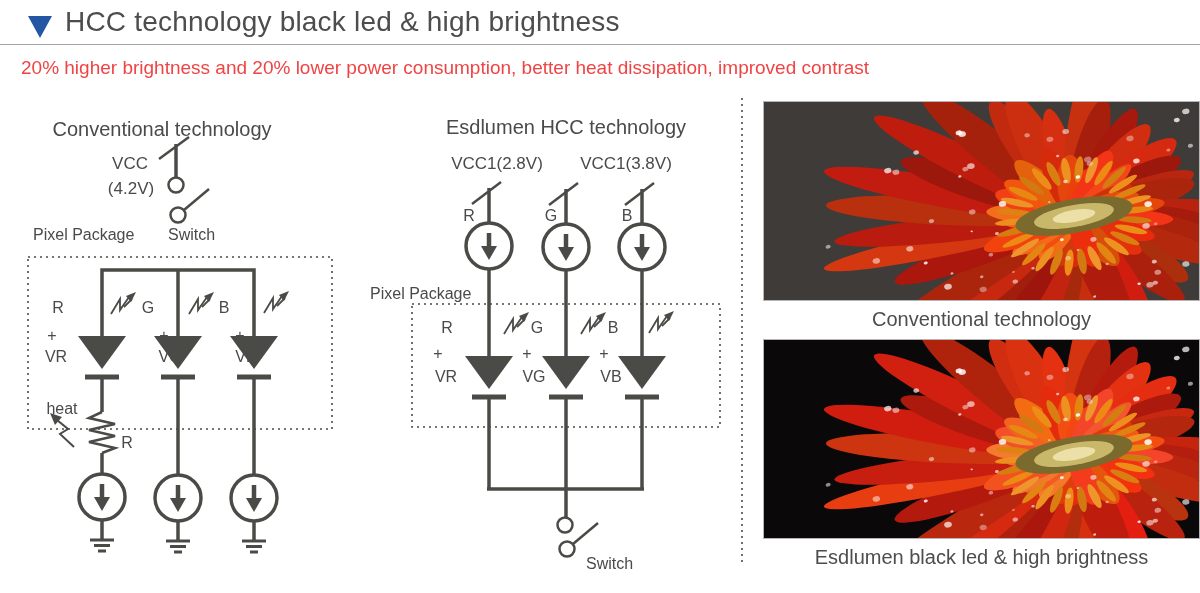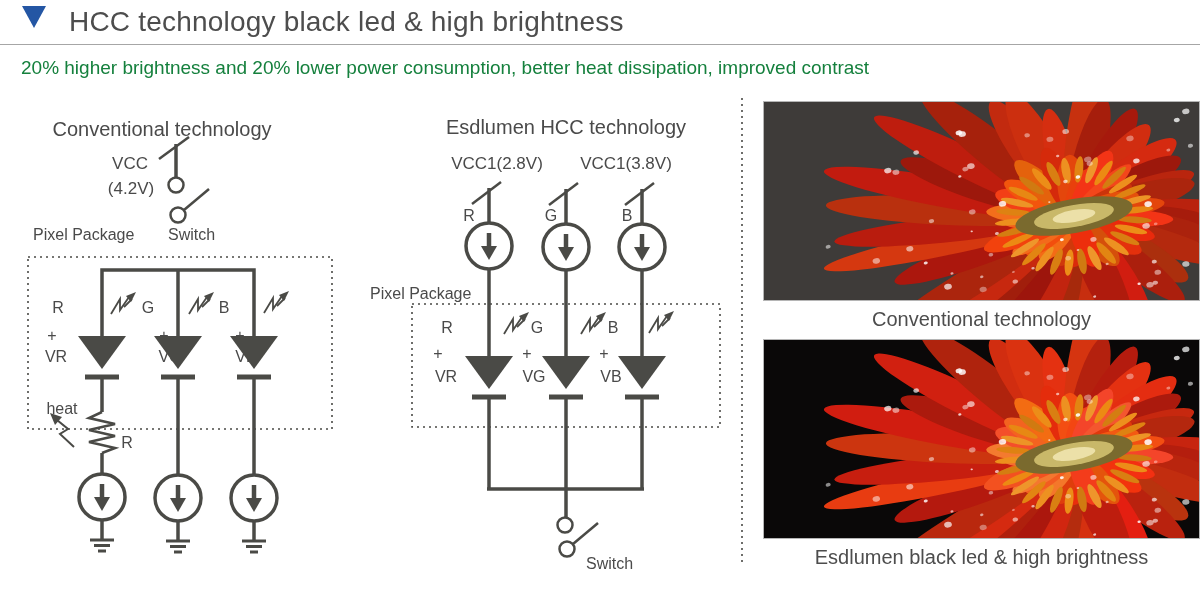--- a/index.html
+++ b/index.html
@@ -1,24 +1,24 @@
 <!DOCTYPE html>
 <html style="--accent: #2456a4; --wire: #4a4a46; --ink: #4a4a4a;"><head>
 <meta charset="utf-8">
 <style>
   html,body{margin:0;padding:0;background:#fff;}
   .page{position:relative;width:1200px;height:593px;background:#fff;overflow:hidden;
         font-family:"Liberation Sans",sans-serif;}
   
-  .title-row{position:absolute;left:22px;top:6px;display:flex;align-items:flex-start;gap:23px;}
+  .title-row{position:absolute;left:28px;top:6px;display:flex;align-items:flex-end;gap:13px;}
   .tri{width:0;height:0;border-left:12px solid transparent;border-right:12px solid transparent;
        border-top:22px solid var(--accent,#2456a4);}
   .page-title{font-size:28px;color:#4d4d4d;letter-spacing:.2px;}
   .rule{position:absolute;left:0;top:44px;width:1200px;height:0;border-top:1.5px solid #a6a6a6;}
-  .subtitle{position:absolute;left:21px;top:57px;font-size:19px;color:#15803d;}
+  .subtitle{position:absolute;left:21px;top:57px;font-size:19px;color:#ef4444;}
   
   .content{position:absolute;left:0;top:96px;width:1200px;height:503px;}
   #circuits{position:absolute;left:0;top:0;}
   #circuits .st{stroke:var(--wire,#4a4a46);fill:none;}
   #circuits .fl{fill:var(--wire,#4a4a46);stroke:none;}
   #circuits .node{fill:#fff;stroke:var(--wire,#4a4a46);}
   #circuits text{fill:var(--ink,#4a4a4a);}
   .t20{font-size:20px;} .t17{font-size:17px;} .t16{font-size:16px;}
   .mid{text-anchor:middle;}
   

